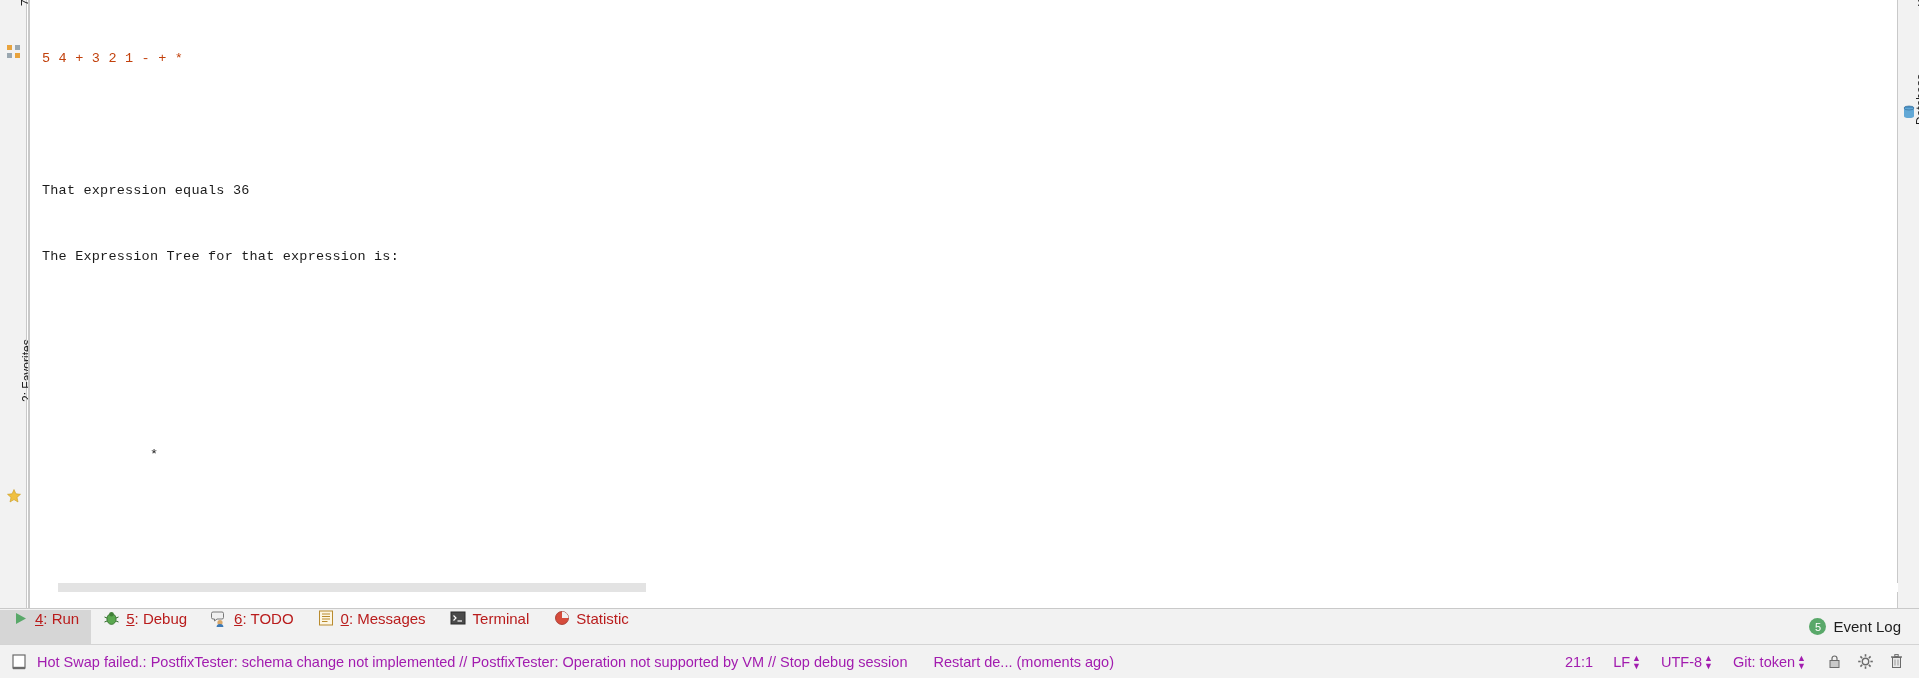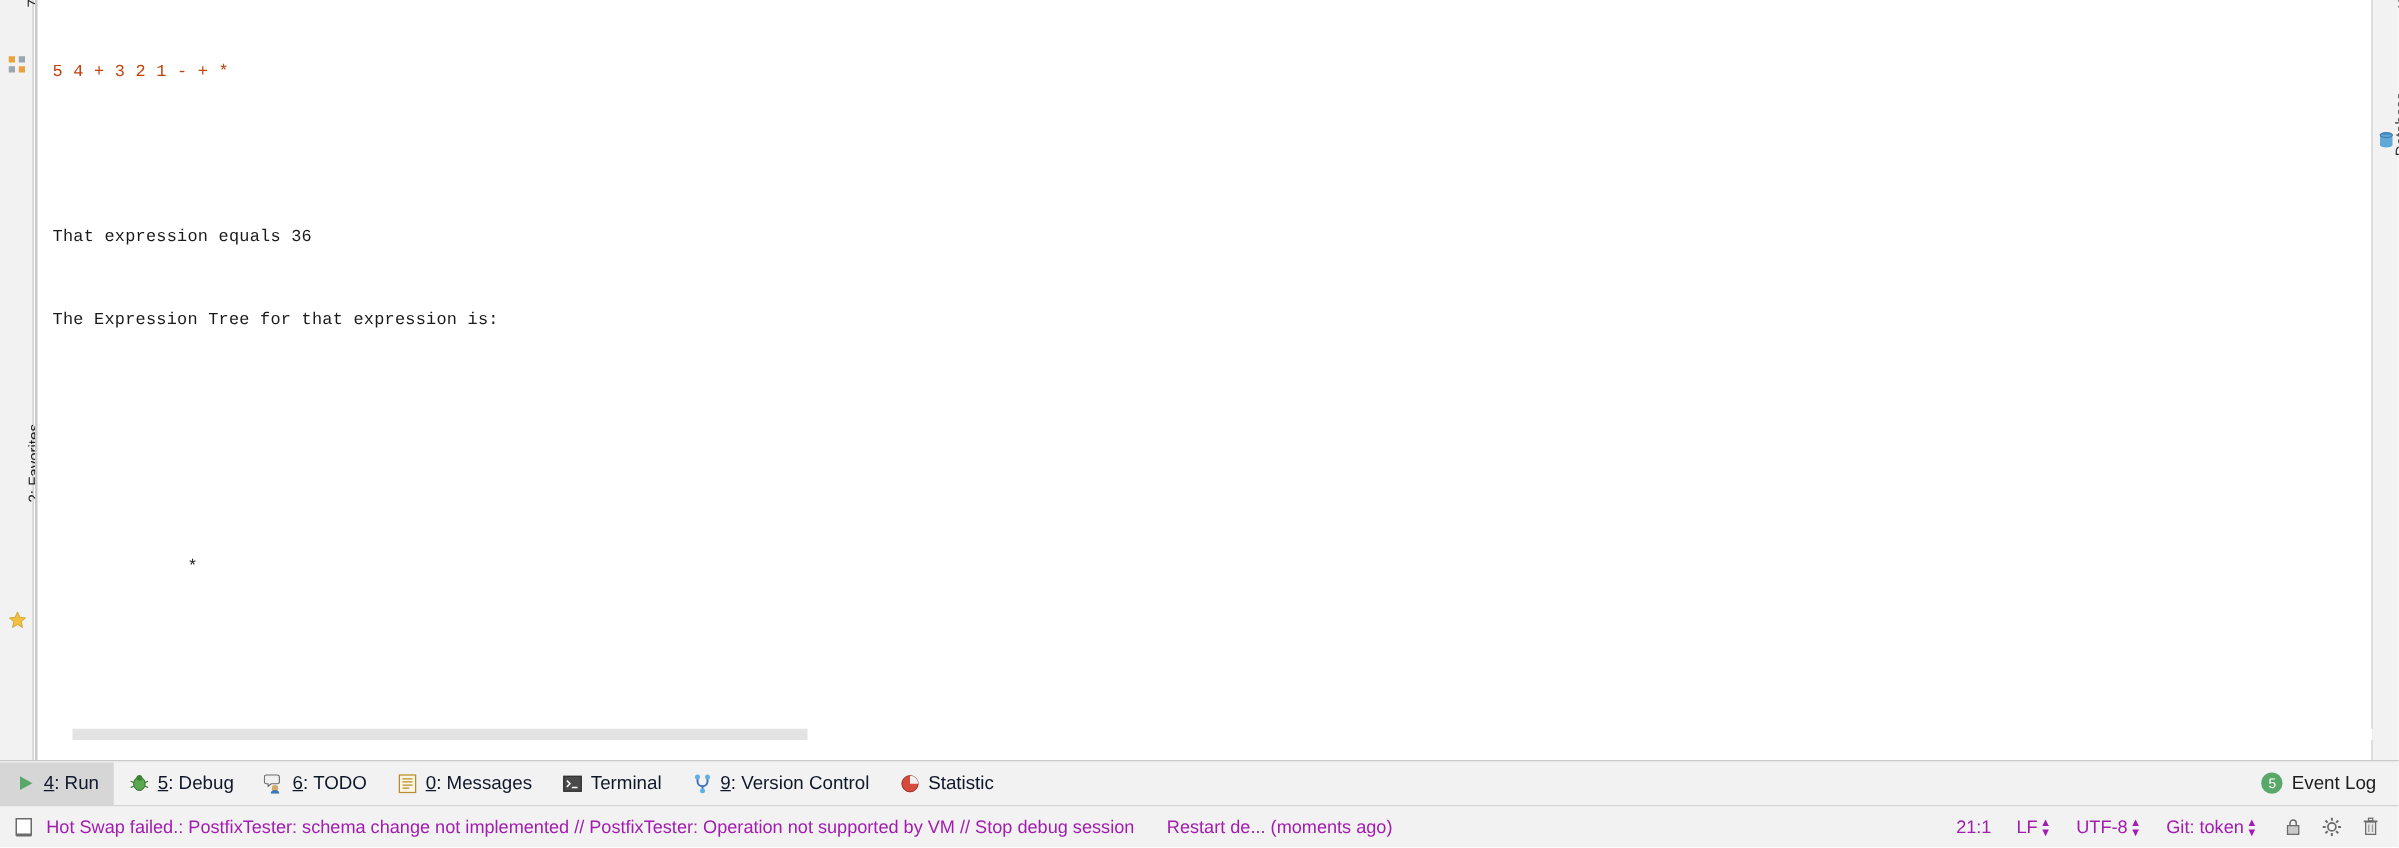--- a/index.html
+++ b/index.html
@@ -153,26 +153,26 @@
     width: 1919px;
     height: 36px;
     background: #f2f2f2;
     border-top: 1px solid #c9c9c9;
     box-sizing: border-box;
     display: flex;
     align-items: center;
   }
   .tab {
     display: flex;
-    align-items: center;
+    align-items: flex-start;
     height: 34px;
     padding: 0 12px;
     gap: 6px;
     font-size: 15px;
-    color: #0f172a;
+    color: #b91c1c;
     cursor: default;
     white-space: nowrap;
   }
   .tab.selected {
     background: #d6d6d6;
   }
   .tab .tab-icon {
     width: 17px;
     height: 17px;
     flex: 0 0 auto;
@@ -391,32 +391,20 @@
       <span class="tab-icon">
         <svg width="16" height="16" viewBox="0 0 16 16">
           <rect x="1" y="2" width="14" height="12" fill="#4a4a4a" stroke="#2b2b2b" stroke-width="1"></rect>
           <polyline points="3.5,5.5 6,8 3.5,10.5" fill="none" stroke="#ffffff" stroke-width="1.2"></polyline>
           <line x1="7.5" y1="11" x2="12" y2="11" stroke="#ffffff" stroke-width="1.2"></line>
         </svg>
       </span>
       <span class="tab-label">Terminal</span>
     </div>
 
-    <div class="tab">
-      <span class="tab-icon">
-        <svg width="16" height="16" viewBox="0 0 16 16">
-          <path d="M4 3 v3 a4 4 0 0 0 4 4 v3" fill="none" stroke="#3b78b5" stroke-width="1.6"></path>
-          <path d="M12 3 v3 a4 4 0 0 1 -4 4" fill="none" stroke="#3b78b5" stroke-width="1.6"></path>
-          <circle cx="4" cy="2.5" r="2" fill="#5fb0e8"></circle>
-          <circle cx="12" cy="2.5" r="2" fill="#5fb0e8"></circle>
-          <circle cx="8" cy="13.5" r="2" fill="#5fb0e8"></circle>
-        </svg>
-      </span>
-      <span class="tab-label"><u>9</u><span>: Version Control</span></span>
-    </div>
 
     <div class="tab">
       <span class="tab-icon">
         <svg width="16" height="16" viewBox="0 0 16 16">
           <circle cx="8" cy="8" r="6.5" fill="#d64c3c" stroke="#9c2f24" stroke-width="0.8"></circle>
           <path d="M8 8 L8 1.5 A6.5 6.5 0 0 1 14.5 8 Z" fill="#f0f0f0"></path>
         </svg>
       </span>
       <span class="tab-label">Statistic</span>
     </div>

